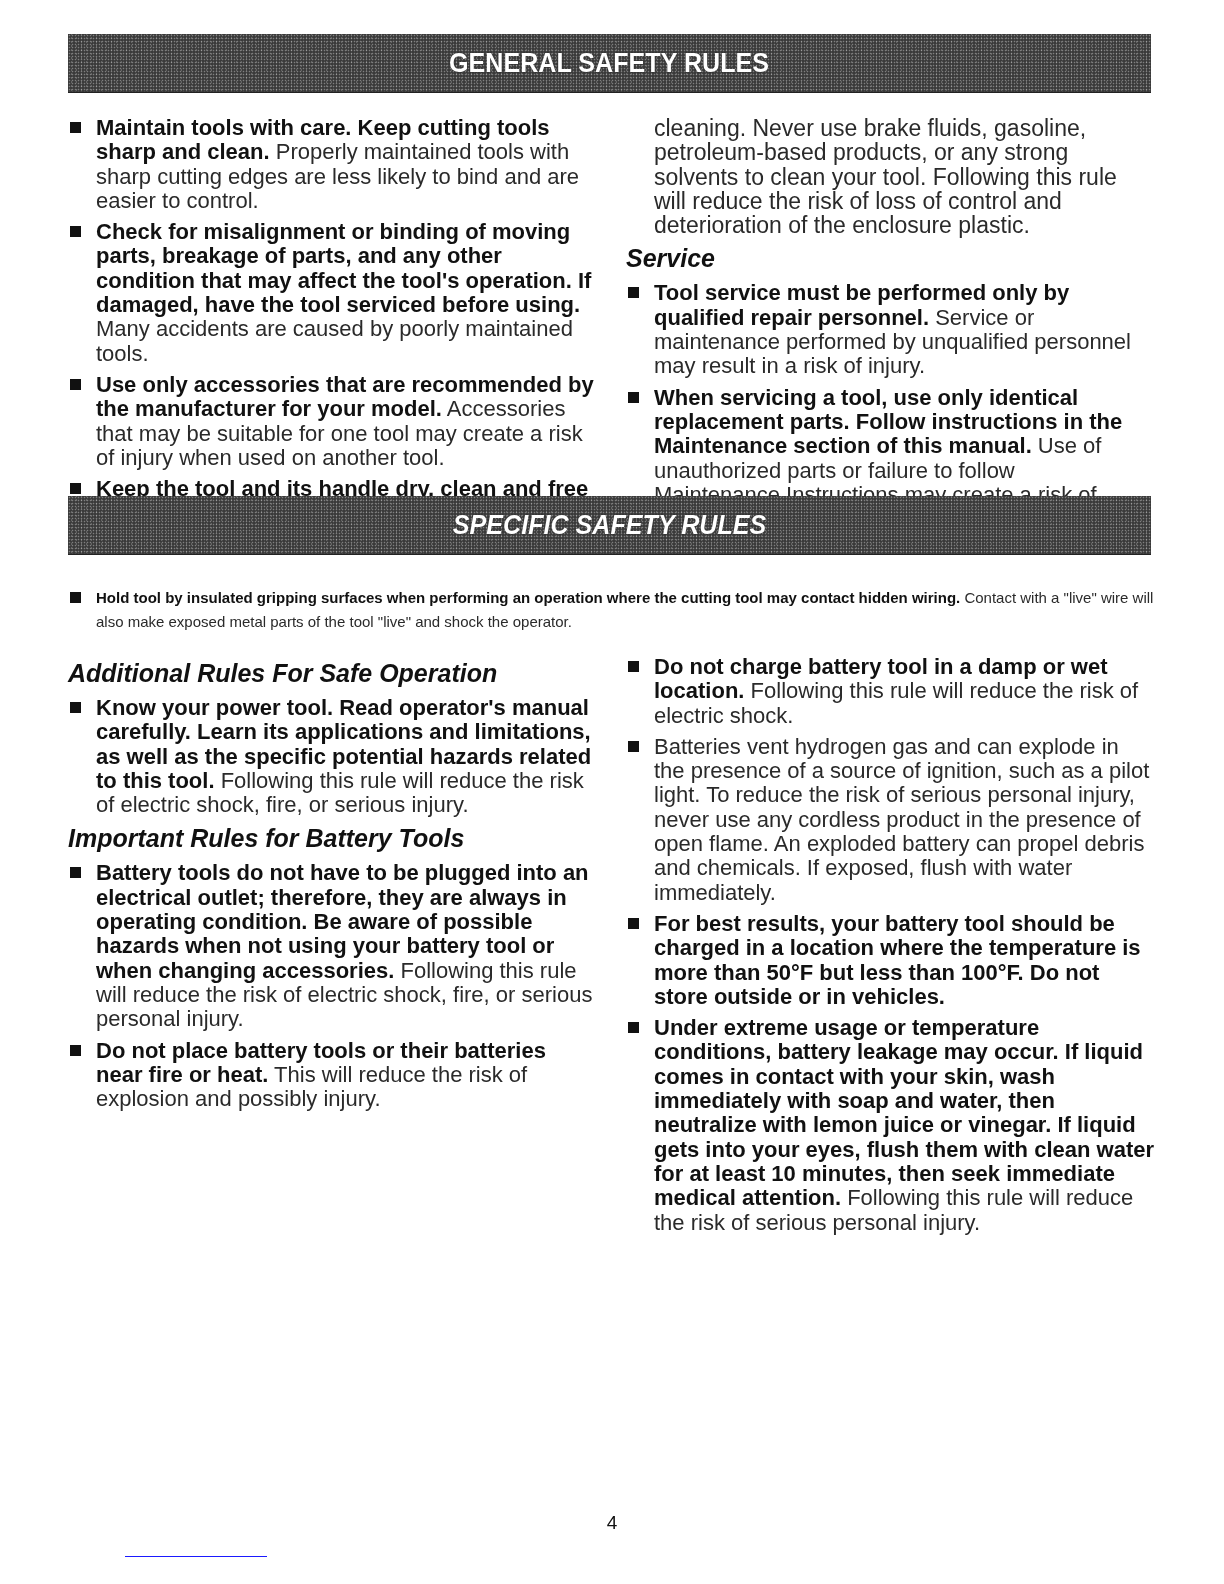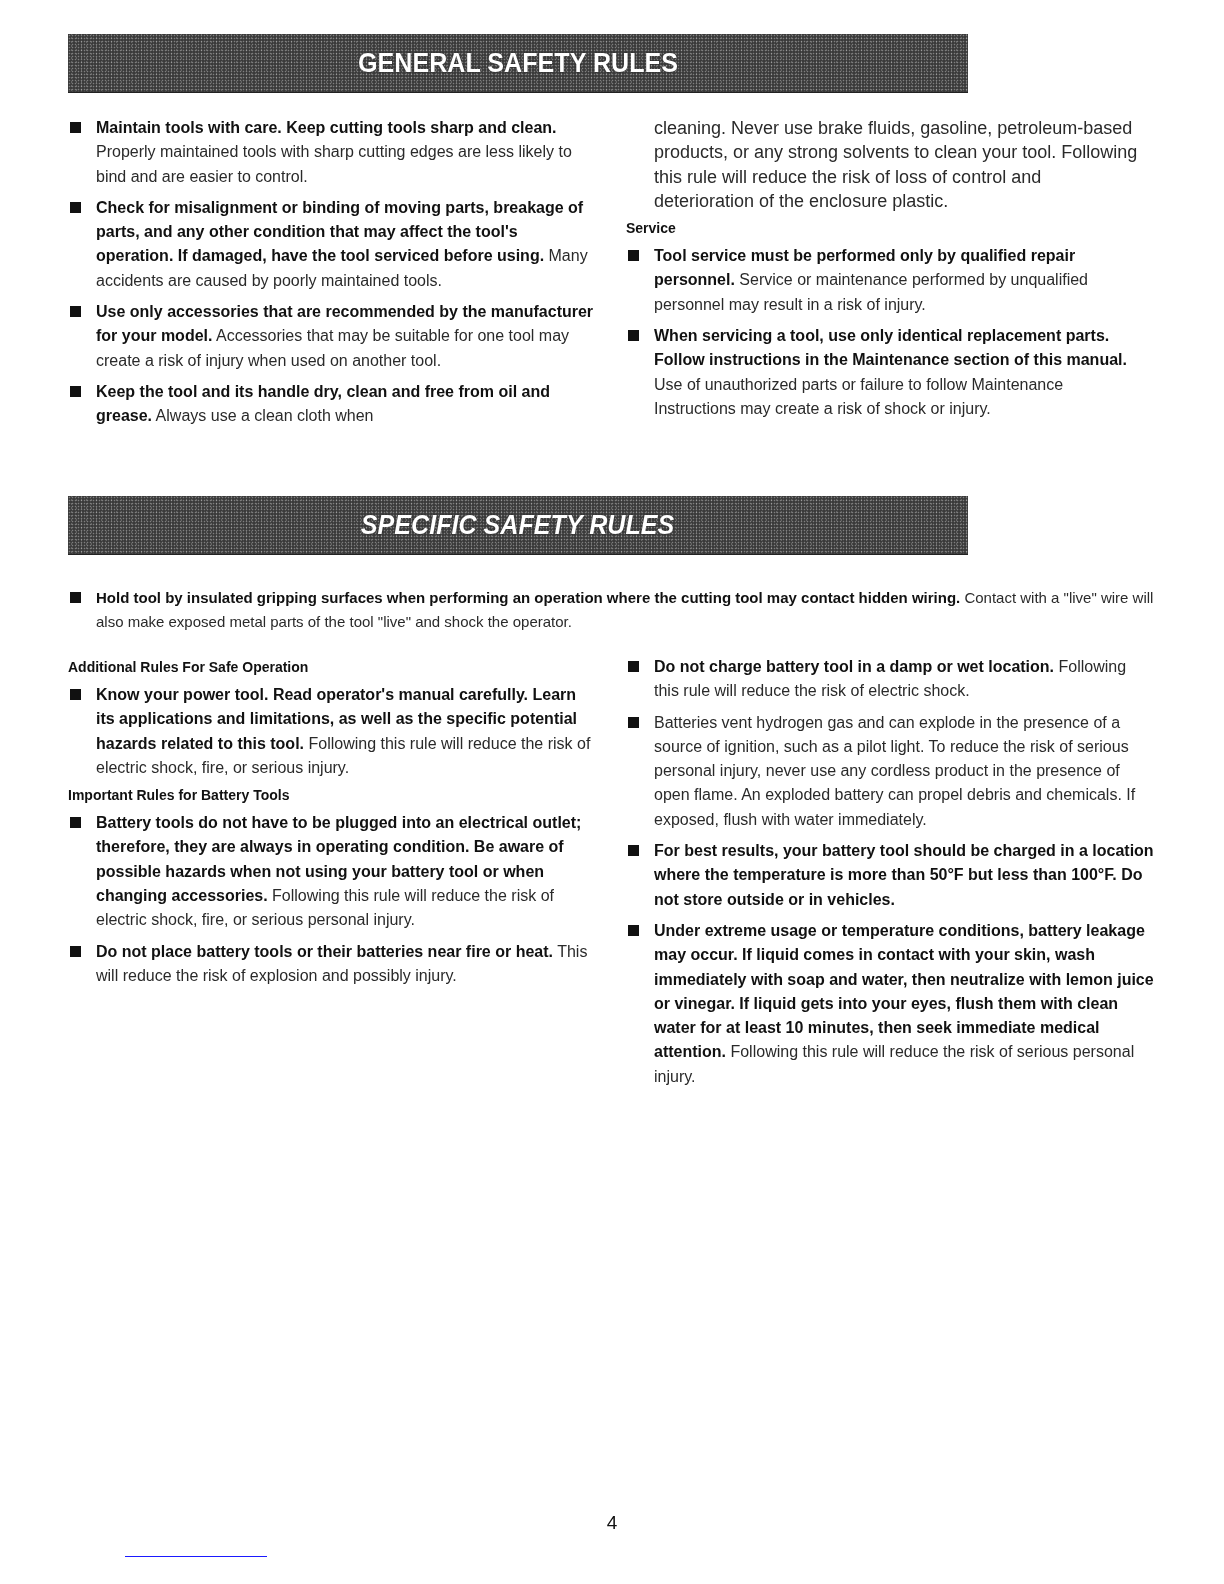--- a/index.html
+++ b/index.html
@@ -1,49 +1,49 @@
 <!DOCTYPE html>
 <html><head>
 <meta charset="utf-8">
 <style>
   html, body { margin: 0; padding: 0; background: #ffffff; }
   body {
     width: 1224px; height: 1584px; position: relative; overflow: hidden;
     font-family: "Liberation Sans", sans-serif; color: #1a1a1a;
   }
   .banner {
-    position: absolute; left: 68px; width: 900px; height: 58px;
+    position: absolute; left: 68px; width: 1083px; height: 58px;
     background-color: #3a3a3a;
     background-image:
       radial-gradient(circle, rgba(255,255,255,0.35) 0.6px, transparent 1.1px),
       radial-gradient(circle, rgba(255,255,255,0.22) 0.6px, transparent 1.1px);
     background-size: 3px 3px, 5px 4px;
     background-position: 0 0, 1px 2px;
     display: flex; align-items: center; justify-content: center;
     border-bottom: 1px solid #222;
   }
   .banner-title {
     color: #ffffff; font-size: 27px; font-weight: bold; letter-spacing: 0px;
     transform: scaleX(0.93); text-shadow: 0 0 1px #000;
   }
   #banner-general { top: 34px; }
   #banner-specific { top: 496px; font-style: italic; }
 
   .col { position: absolute; width: 530px; }
   .rule {
-    position: relative; padding-left: 28px; font-size: 16px; line-height: 24.3px;
+    position: relative; padding-left: 28px; font-size: 22px; line-height: 24.3px;
     margin-bottom: 7px;
   }
   .bullet {
     position: absolute; left: 2px; top: 6px; width: 11px; height: 11px; background: #111;
   }
   .rule b { font-weight: bold; color: #111; }
   .rule .plain { color: #2a2a2a; }
-  .noindent { padding-left: 28px; font-size: 18px; line-height: 24.3px; color: #2a2a2a; margin-bottom: 7px; }
-  .subhead { font-size: 14px; font-weight: bold; margin: 4px 0 8px 0; color: #111; }
+  .noindent { padding-left: 28px; font-size: 23px; line-height: 24.3px; color: #2a2a2a; margin-bottom: 7px; }
+  .subhead { font-size: 25px; font-weight: bold; margin: 4px 0 8px 0; color: #111; font-style: italic; }
 
   #gen-left { left: 68px; top: 116px; }
   #gen-right { left: 626px; top: 116px; width: 520px; }
   #spec-full { left: 68px; top: 586px; width: 1090px; }
   #spec-full .rule { font-size: 15px; }
   #spec-left { left: 68px; top: 655px; width: 530px; }
   #spec-right { left: 626px; top: 655px; width: 528px; }
 
   .page-number { position: absolute; top: 1512px; left: 600px; width: 24px; text-align: center; font-size: 19px; color: #111; }
   .blue-rule { position: absolute; top: 1556px; left: 125px; width: 142px; height: 1px; background: #1a1aff; }

